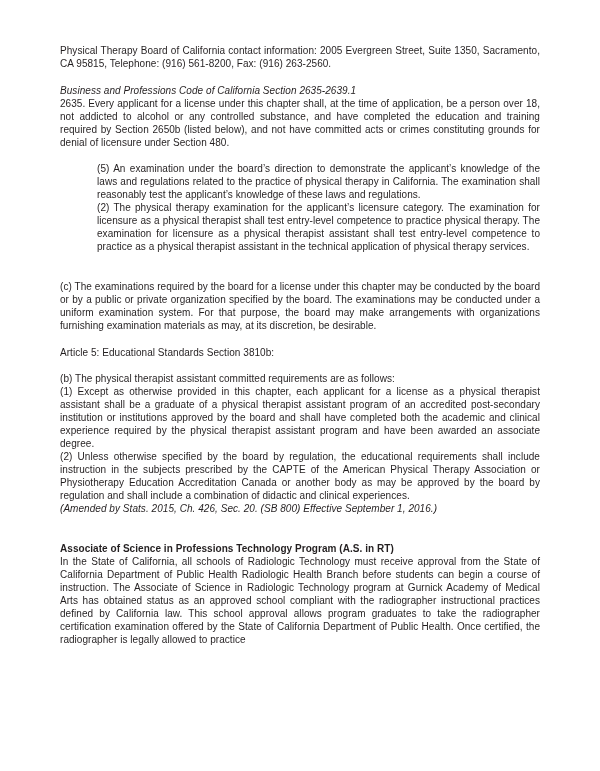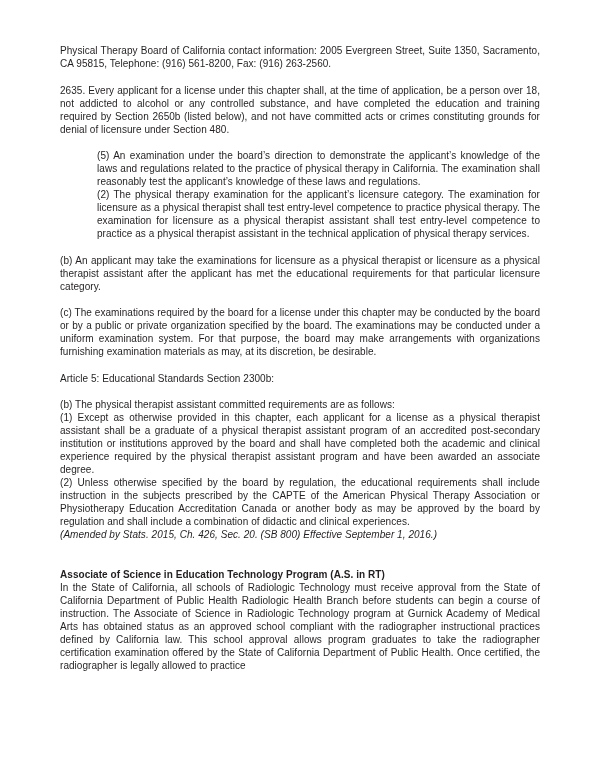--- a/index.html
+++ b/index.html
@@ -64,44 +64,44 @@
 </head>
 <body>
 
 <div class="page">
 
   <div class="content">
 
     <p>Physical Therapy Board of California contact information: 2005 Evergreen Street, Suite 1350, Sacramento, CA 95815, Telephone: (916) 561-8200, Fax: (916) 263-2560.</p>
     <div class="gap"></div>
 
+    <p class="italic">Business and Professions Code of California Section 2635-2639.1</p>
     <p>2635. Every applicant for a license under this chapter shall, at the time of application, be a person over 18, not addicted to alcohol or any controlled substance, and have completed the education and training required by Section 2650b (listed below), and not have committed acts or crimes constituting grounds for denial of licensure under Section 480.</p>
     <div class="gap"></div>
 
     <p class="indent">(5) An examination under the board’s direction to demonstrate the applicant’s knowledge of the laws and regulations related to the practice of physical therapy in California. The examination shall reasonably test the applicant’s knowledge of these laws and regulations.</p>
     <p class="indent">(2) The physical therapy examination for the applicant’s licensure category. The examination for licensure as a physical therapist shall test entry-level competence to practice physical therapy. The examination for licensure as a physical therapist assistant shall test entry-level competence to practice as a physical therapist assistant in the technical application of physical therapy services.</p>
     <div class="gap"></div>
 
-    <p>(b) An applicant may take the examinations for licensure as a physical therapist or licensure as a physical therapist assistant after the applicant has met the educational requirements for that particular licensure category.</p>
     <div class="gap"></div>
 
     <p>(c) The examinations required by the board for a license under this chapter may be conducted by the board or by a public or private organization specified by the board. The examinations may be conducted under a uniform examination system. For that purpose, the board may make arrangements with organizations furnishing examination materials as may, at its discretion, be desirable.</p>
     <div class="gap"></div>
 
-    <p>Article 5: Educational Standards Section 2300b:</p>
+    <p>Article 5: Educational Standards Section 3810b:</p>
     <div class="gap"></div>
 
     <p>(b) The physical therapist assistant committed requirements are as follows:</p>
     <p>(1) Except as otherwise provided in this chapter, each applicant for a license as a physical therapist assistant shall be a graduate of a physical therapist assistant program of an accredited post-secondary institution or institutions approved by the board and shall have completed both the academic and clinical experience required by the physical therapist assistant program and have been awarded an associate degree.</p>
     <p>(2) Unless otherwise specified by the board by regulation, the educational requirements shall include instruction in the subjects prescribed by the CAPTE of the American Physical Therapy Association or Physiotherapy Education Accreditation Canada or another body as may be approved by the board by regulation and shall include a combination of didactic and clinical experiences.</p>
     <p class="italic">(Amended by Stats. 2015, Ch. 426, Sec. 20. (SB 800) Effective September 1, 2016.)</p>
     <div class="gap"></div>
 
     <div class="gap"></div>
 
-    <p class="bold">Associate of Science in Education Technology Program (A.S. in RT)</p>
+    <p class="bold">Associate of Science in Professions Technology Program (A.S. in RT)</p>
     <p>In the State of California, all schools of Radiologic Technology must receive approval from the State of California Department of Public Health Radiologic Health Branch before students can begin a course of instruction. The Associate of Science in Radiologic Technology program at Gurnick Academy of Medical Arts has obtained status as an approved school compliant with the radiographer instructional practices defined by California law. This school approval allows program graduates to take the radiographer certification examination offered by the State of California Department of Public Health. Once certified, the radiographer is legally allowed to practice</p>
 
   </div>
 
   <div class="pageno">87</div>
 
 </div>
 
 </body></html>

